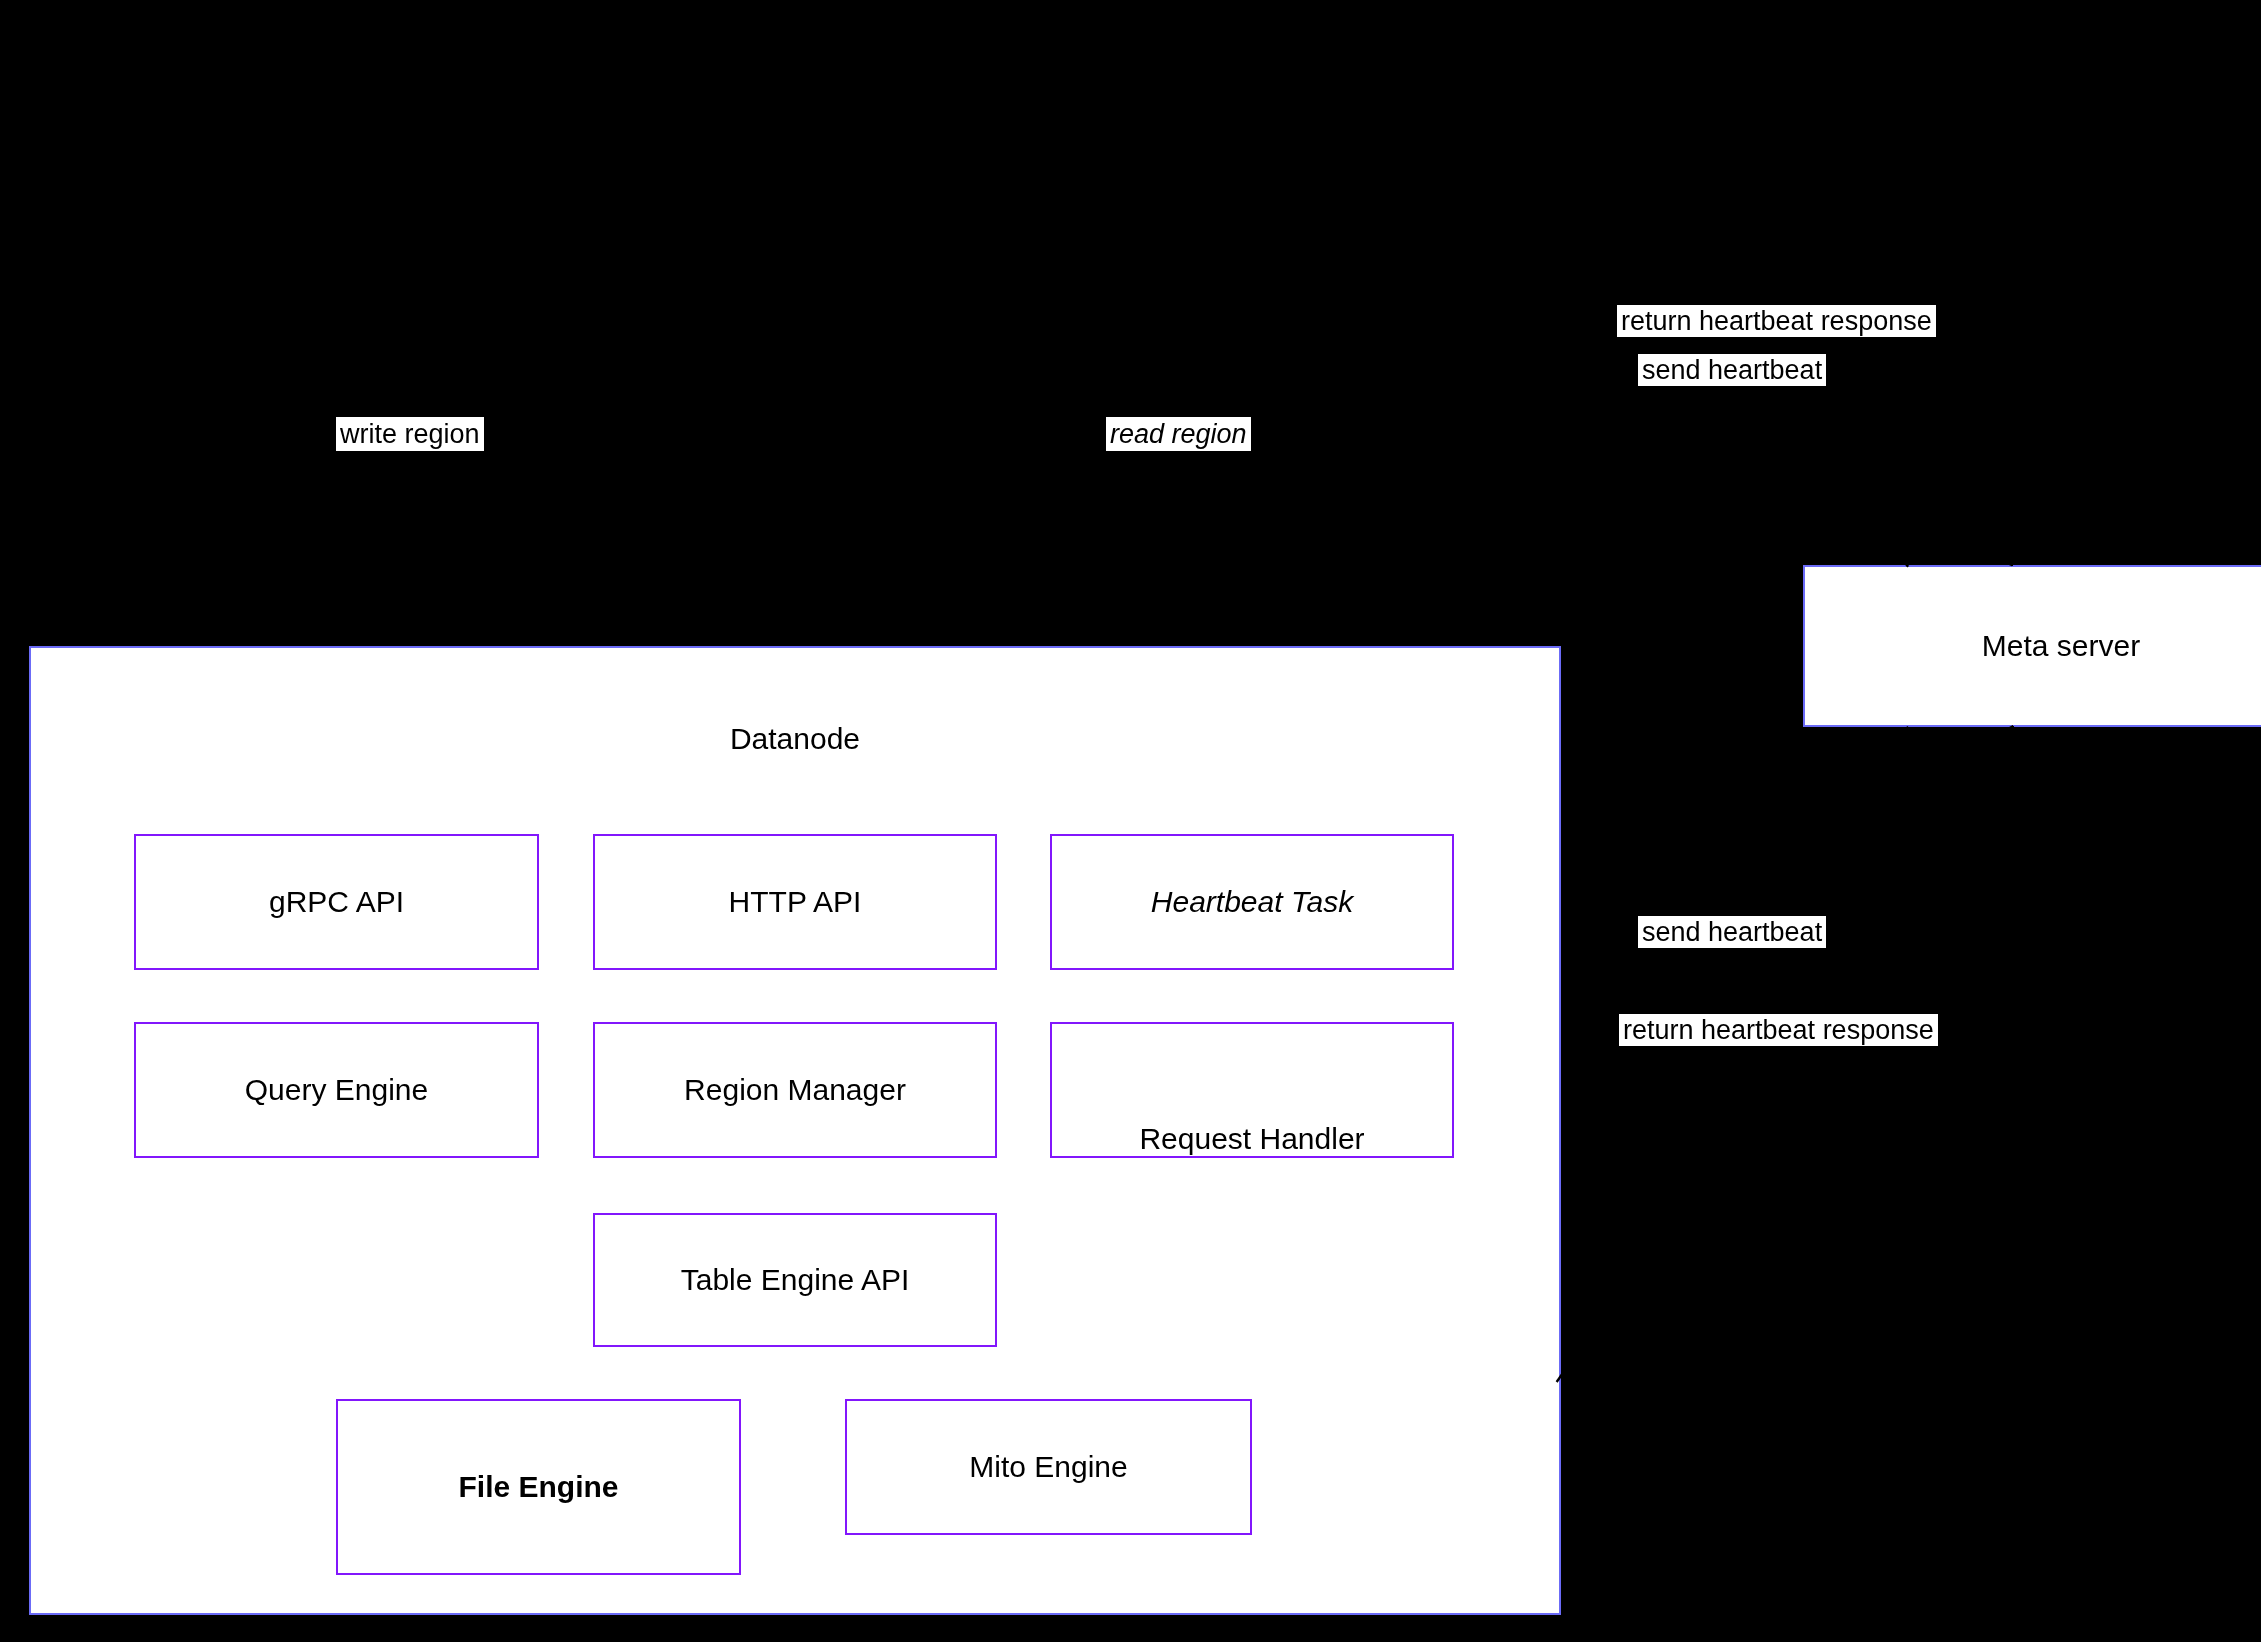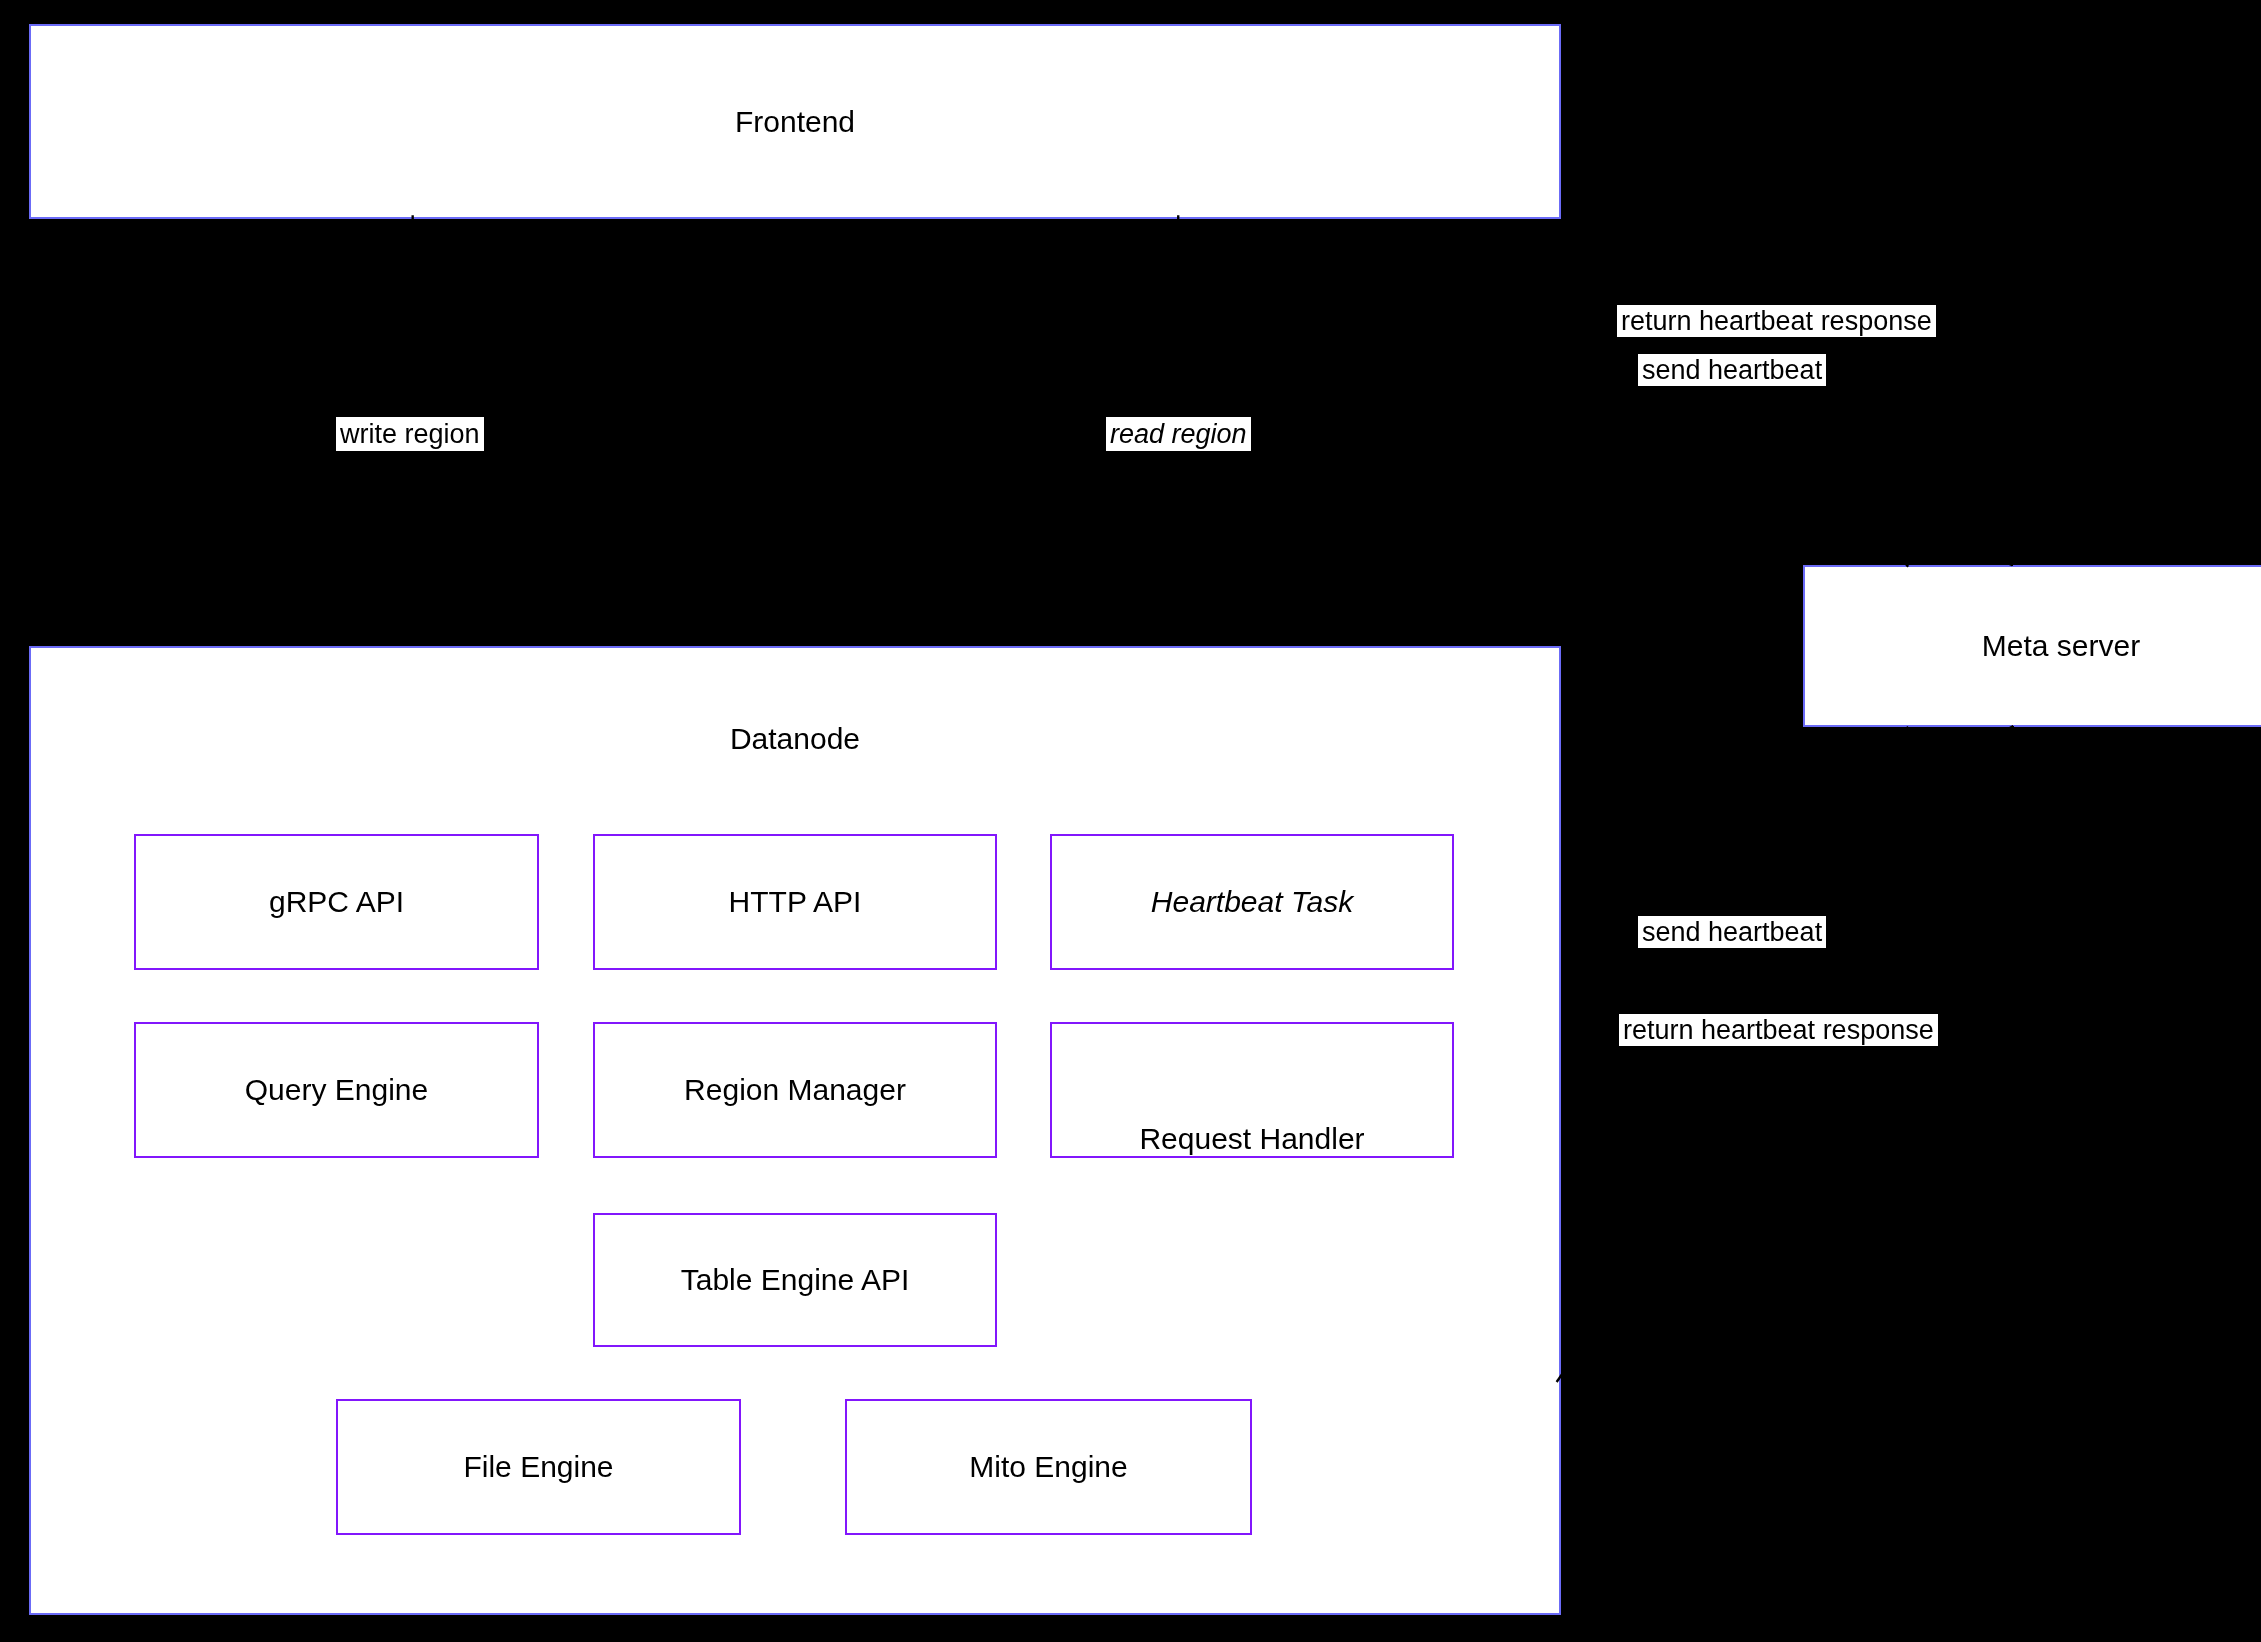--- a/index.html
+++ b/index.html
@@ -21,21 +21,21 @@
   .datanode{left:29px; top:646px; width:1532px; height:969px; align-items:flex-start;}
   .datanode .node-label{margin-top:73px; line-height:35px;}
   .meta-server{left:1803px; top:565px; width:516px; height:162px;}
   .grpc-api{left:134px; top:834px; width:405px; height:136px;}
   .http-api{left:593px; top:834px; width:404px; height:136px;}
   .heartbeat-task{left:1050px; top:834px; width:404px; height:136px;font-style:italic;}
   .query-engine{left:134px; top:1022px; width:405px; height:136px;}
   .region-manager{left:593px; top:1022px; width:404px; height:136px;}
   .request-handler{left:1050px; top:1022px; width:404px; height:136px;align-items:flex-end;}
   .table-engine-api{left:593px; top:1213px; width:404px; height:134px;}
-  .file-engine{left:336px; top:1399px; width:405px; height:136px;}
+  .file-engine{left:336px; top:1399px; width:405px; height:176px;font-weight:bold;}
   .mito-engine{left:845px; top:1399px; width:407px; height:136px;}
 
   svg.edges{position:absolute; left:0; top:0; z-index:2;}
   svg.edges path{stroke:var(--edge); stroke-width:3.5; fill:none;}
 
   .edge-label{
     position:absolute; z-index:3; background:var(--fill); color:var(--text);
     font-size:27px; line-height:34px; padding:0 4px; white-space:nowrap;
   }
   .lbl-write-region{left:336px; top:417px;}
@@ -57,23 +57,20 @@
       </marker>
     </defs>
     <path d="M 614 320 L 614 956" marker-end="url(#arrow)"></path>
     <path d="M 1753 320 L 1753 956" marker-end="url(#arrow)"></path>
     <path d="M 2560 322 L 2994 838" marker-end="url(#arrow)"></path>
     <path d="M 2839 843 L 2438 333" marker-end="url(#arrow)"></path>
     <path d="M 2316 2056 L 2995 1083" marker-end="url(#arrow)"></path>
     <path d="M 2839 1081 L 2330 1673" marker-end="url(#arrow)"></path>
   </svg>
 
-  <div class="node outer frontend">
-    <span class="node-label">Frontend</span>
-  </div>
 
   <div class="node outer datanode">
     <span class="node-label">Datanode</span>
   </div>
 
   <div class="node outer meta-server">
     <span class="node-label">Meta server</span>
   </div>
 
   <div class="node inner grpc-api">

